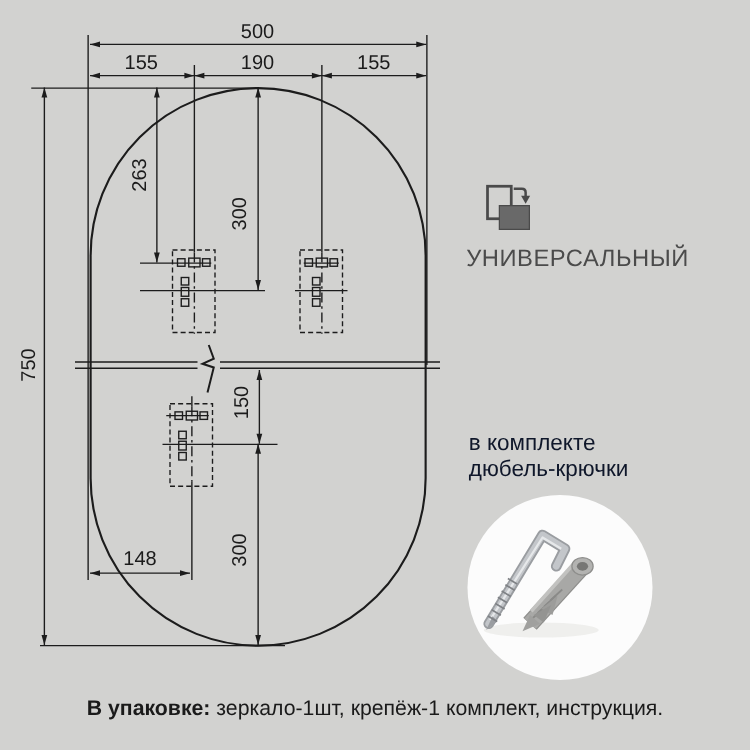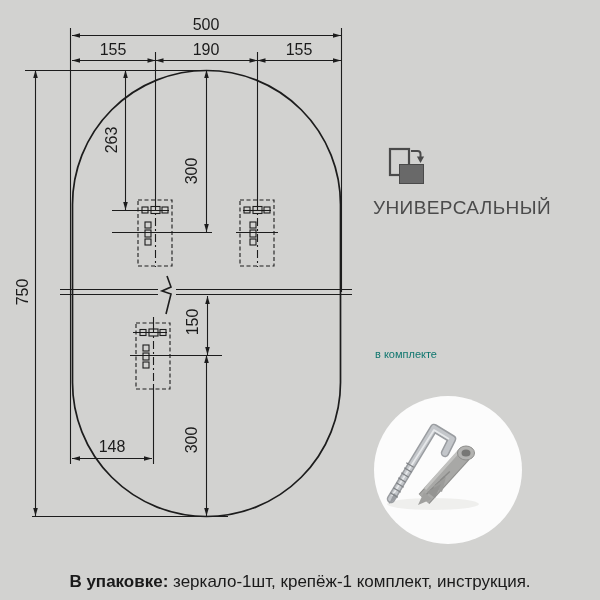--- a/index.html
+++ b/index.html
@@ -12,24 +12,24 @@
     font-family:"Liberation Sans",sans-serif;
     font-size:16px;fill:#1b1b1b;
   }
   .panel-title{
     position:absolute;left:373px;top:196px;
     color:#4b4b4b;font-size:19px;letter-spacing:0.4px;line-height:23px;text-align:right;
   }
   .panel-title .bold{font-weight:bold;letter-spacing:0.6px;}
   .panel-note{
     position:absolute;left:375px;top:344px;
-    color:#0f766e;font-size:11px;line-height:21px;
+    color:#0f172a;font-size:18px;line-height:21px;
   }
   .footer{
-    position:absolute;left:0;top:572px;width:600px;
+    position:absolute;left:0;top:557px;width:600px;
     text-align:center;color:#1a1a1a;font-size:17px;
   }
   .footer .bold{font-weight:bold;}
 </style>
 </head>
 <body>
 
 <div class="stage">
 
   <svg width="600" height="600" viewBox="0 0 600 600">
@@ -199,20 +199,21 @@
     </g>
   </svg>
 
   
   <div class="panel-title">
     <div>УНИВЕРСАЛЬНЫЙ</div>
   </div>
 
   <div class="panel-note">
     <div>в комплекте</div>
+    <div>дюбель-крючки</div>
   </div>
 
   
   <div class="footer">
     <span class="bold">В упаковке:</span>
     <span>зеркало-1шт, крепёж-1 комплект, инструкция.</span>
   </div>
 
 </div>
 

